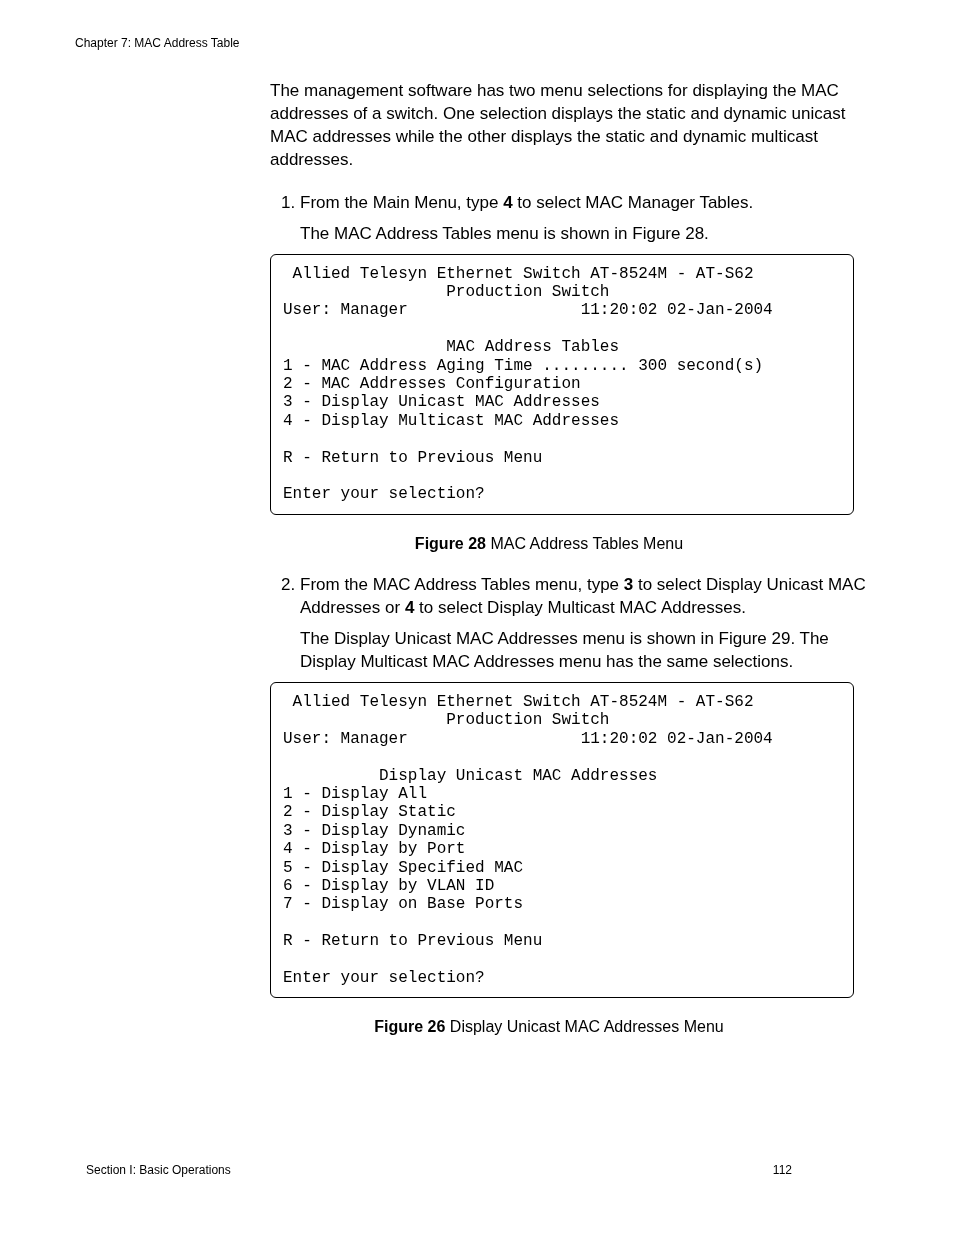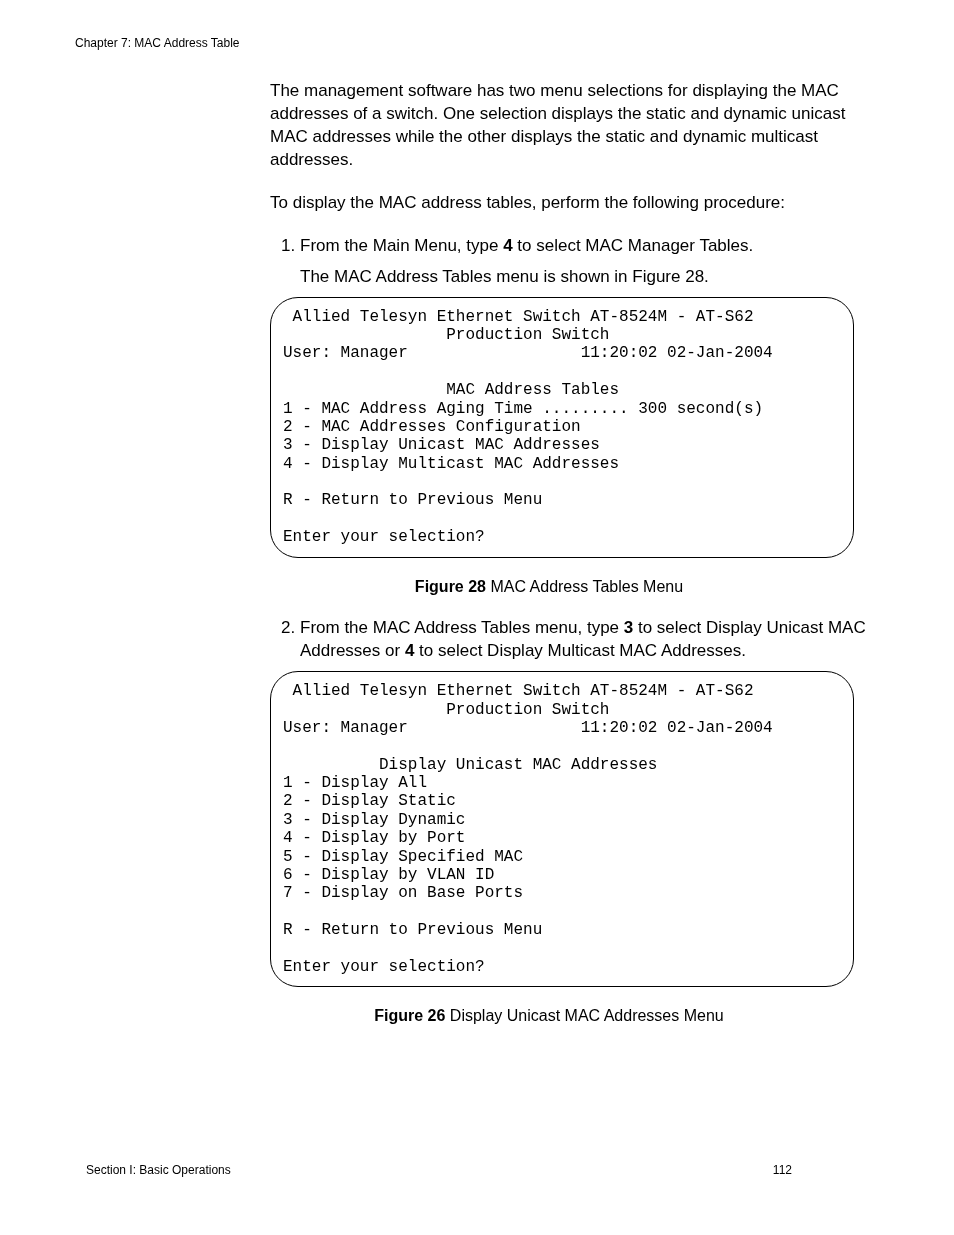--- a/index.html
+++ b/index.html
@@ -44,21 +44,21 @@
   ol.steps > li {
     margin-bottom: 8px;
   }
   .step-sub {
     margin-top: 8px;
     margin-bottom: 8px;
   }
   .bold { font-weight: bold; }
   .terminal {
     border: 1px solid #000;
-    border-radius: 28px;
+    border-radius: 6px;
     padding: 10px 12px 10px 12px;
     font-family: "Courier New", Courier, monospace;
     font-size: 16px;
     line-height: 1.15;
     white-space: pre;
     margin: 8px 0 18px -30px; 
     width: 558px;
   }
   .fig-caption {
     text-align: center;
@@ -90,21 +90,20 @@
 
 <div class="page">
 
   <div class="chapter-header">Chapter 7: MAC Address Table</div>
 
 
   <div class="body-col">
 
     <p class="para">The management software has two menu selections for displaying the MAC addresses of a switch. One selection displays the static and dynamic unicast MAC addresses while the other displays the static and dynamic multicast addresses.</p>
 
-    <p class="para">To display the MAC address tables, perform the following procedure:</p>
 
     <ol class="steps">
       <li>
         <span>From the Main Menu, type </span><span class="bold">4</span><span> to select MAC Manager Tables.</span>
         <div class="step-sub">The MAC Address Tables menu is shown in Figure 28.</div>
 
         <div class="terminal"> Allied Telesyn Ethernet Switch AT-8524M - AT-S62
                  Production Switch
 User: Manager                  11:20:02 02-Jan-2004
 
@@ -118,20 +117,21 @@
 
 Enter your selection?</div>
 
         <div class="fig-caption">
           <span class="fig-label">Figure 28</span><span>  MAC Address Tables Menu</span>
         </div>
       </li>
 
       <li>
         <span>From the MAC Address Tables menu, type </span><span class="bold">3</span><span> to select Display Unicast MAC Addresses or </span><span class="bold">4</span><span> to select Display Multicast MAC Addresses.</span>
+        <div class="step-sub">The Display Unicast MAC Addresses menu is shown in Figure 29. The Display Multicast MAC Addresses menu has the same selections.</div>
 
         <div class="terminal"> Allied Telesyn Ethernet Switch AT-8524M - AT-S62
                  Production Switch
 User: Manager                  11:20:02 02-Jan-2004
 
           Display Unicast MAC Addresses
 1 - Display All
 2 - Display Static
 3 - Display Dynamic
 4 - Display by Port

